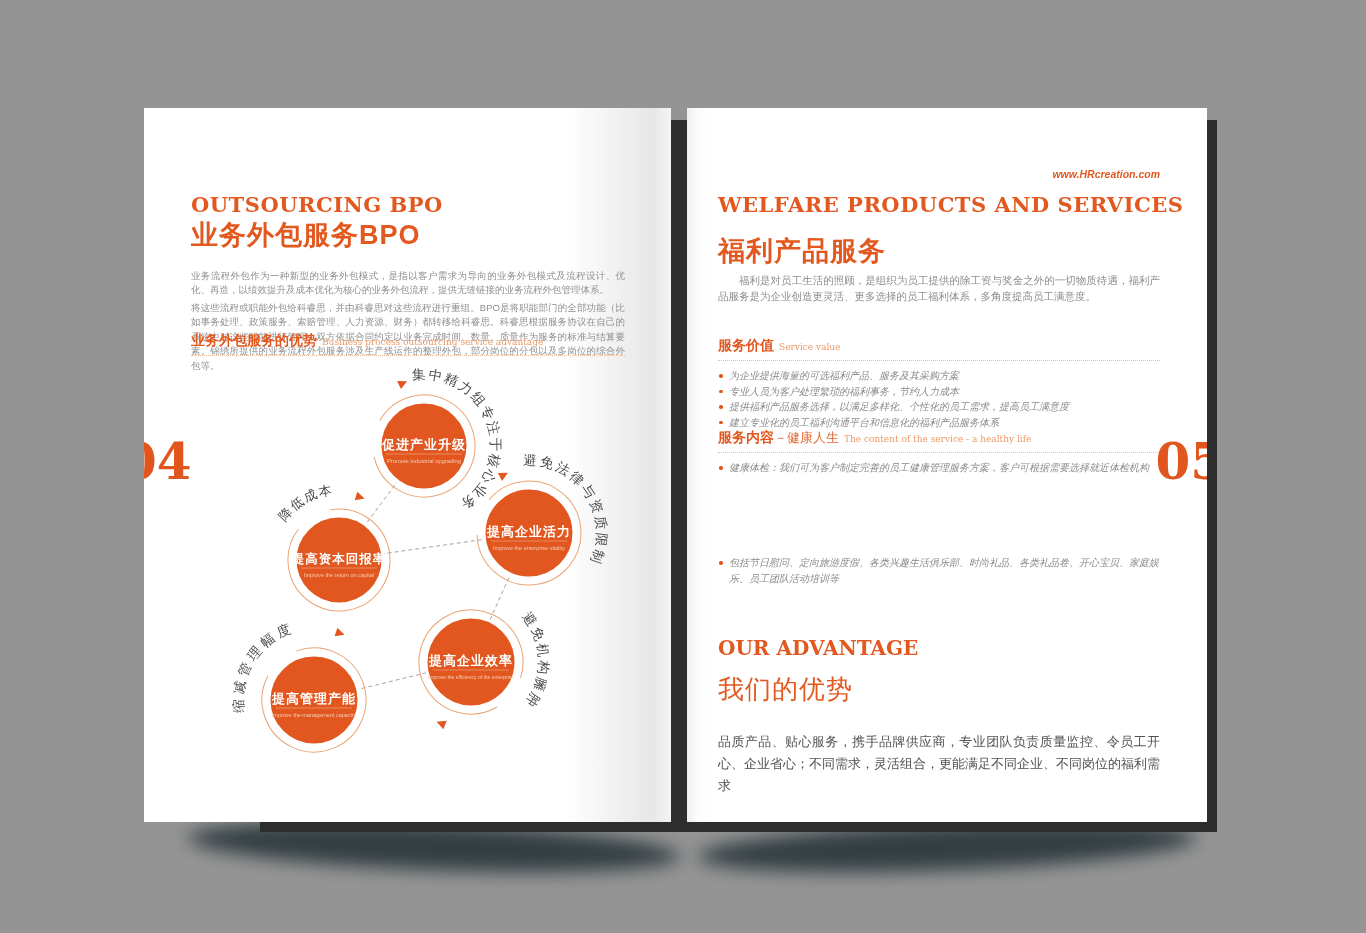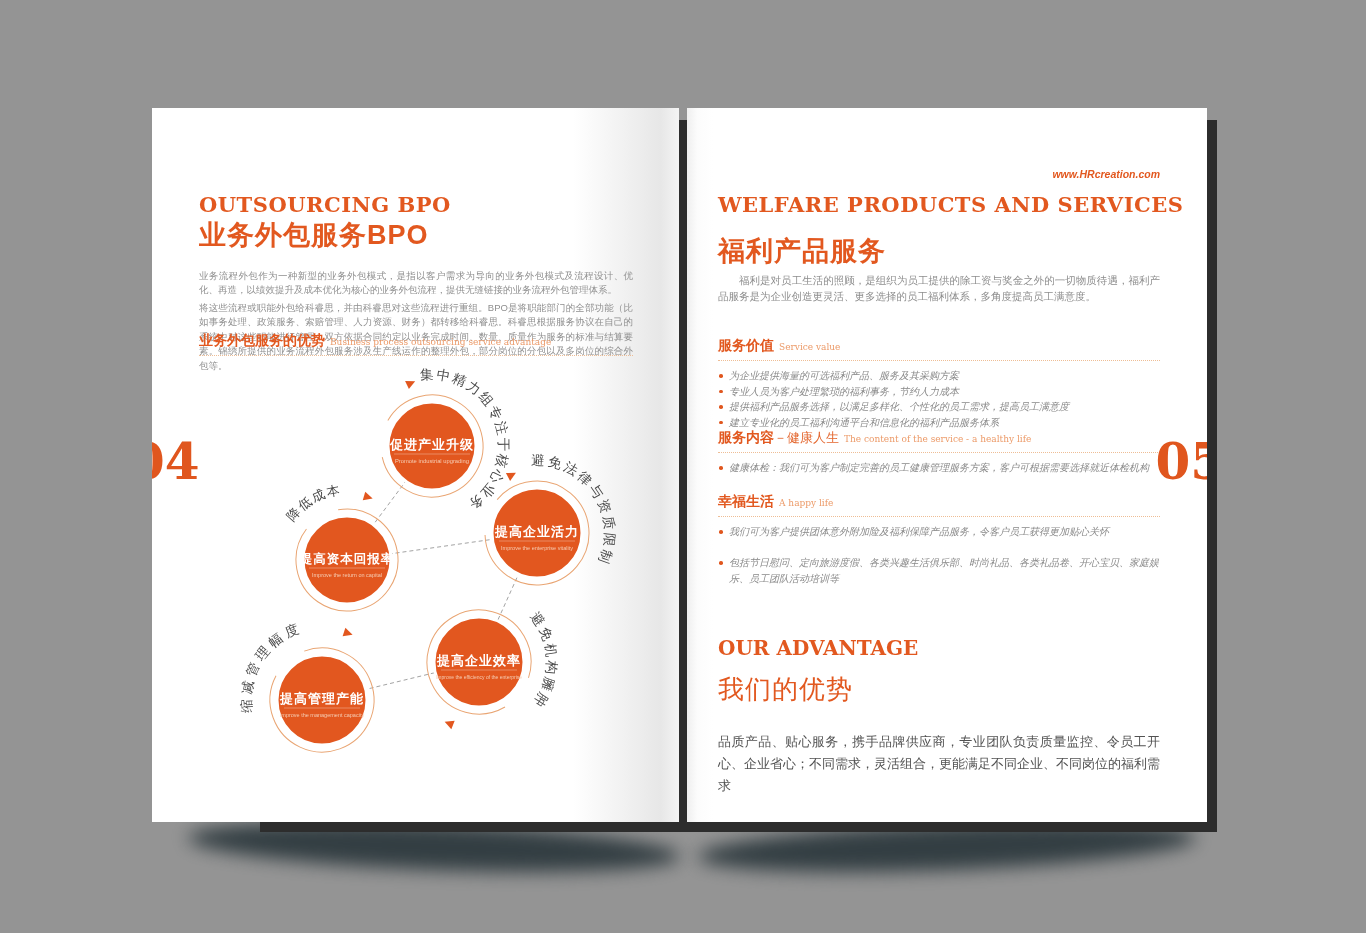--- a/index.html
+++ b/index.html
@@ -15,21 +15,21 @@
   .wing{position:absolute;height:46px;border-radius:50%;background:#2b373c;filter:blur(9px);opacity:.92;z-index:1;}
   .wing-left{left:188px;top:824px;width:492px;transform:rotate(2.2deg);}
   .wing-right{left:698px;top:824px;width:498px;transform:rotate(-2.2deg);}
 
   
   .back-cover{position:absolute;left:260px;top:120px;width:957px;height:712px;background:#2d2d2d;z-index:2;}
 
   
   .page{position:absolute;top:108px;height:714px;overflow:hidden;z-index:3;}
   .page-left{
-    left:152px;width:527px;
+    left:144px;width:527px;
     background:linear-gradient(90deg,#ffffff 0%,#ffffff 80%,#e7e7e7 96.5%,#f4f4f4 100%);
   }
   .page-right{
     left:687px;width:520px;
     background:linear-gradient(90deg,#efefef 0%,#fcfcfc 2%,#ffffff 5%,#ffffff 100%);
   }
 
   .serif-head{font-family:"DejaVu Serif", serif;font-weight:700;color:#e2581f;}
 
   
@@ -184,28 +184,20 @@
 
     <div class="rp-sec sec-2">
       <div class="sec-head">
         <span class="sec-cn">服务内容</span><span class="sec-cn2">－健康人生</span><span class="sec-en">The content of the service - a healthy life</span>
       </div>
       <div class="sec-bullets">
         <div class="bullet"><span class="dot"></span><span>健康体检：我们可为客户制定完善的员工健康管理服务方案，客户可根据需要选择就近体检机构</span></div>
       </div>
     </div>
 
-    <div class="rp-sec sec-3">
-      <div class="sec-head">
-        <span class="sec-cn">幸福生活</span><span class="sec-cn2"></span><span class="sec-en">A happy life</span>
-      </div>
-      <div class="sec-bullets">
-        <div class="bullet"><span class="dot"></span><span>我们可为客户提供团体意外附加险及福利保障产品服务，令客户员工获得更加贴心关怀</span></div>
-      </div>
-    </div>
 
     <div class="rp-sec sec-4">
       <div class="sec-bullets">
         <div class="bullet"><span class="dot"></span><span>包括节日慰问、定向旅游度假、各类兴趣生活俱乐部、时尚礼品、各类礼品卷、开心宝贝、家庭娱乐、员工团队活动培训等</span></div>
       </div>
     </div>
 
     <div class="rp-adv">
       <div class="adv-en serif-head">OUR ADVANTAGE</div>
       <div class="adv-cn">我们的优势</div>

